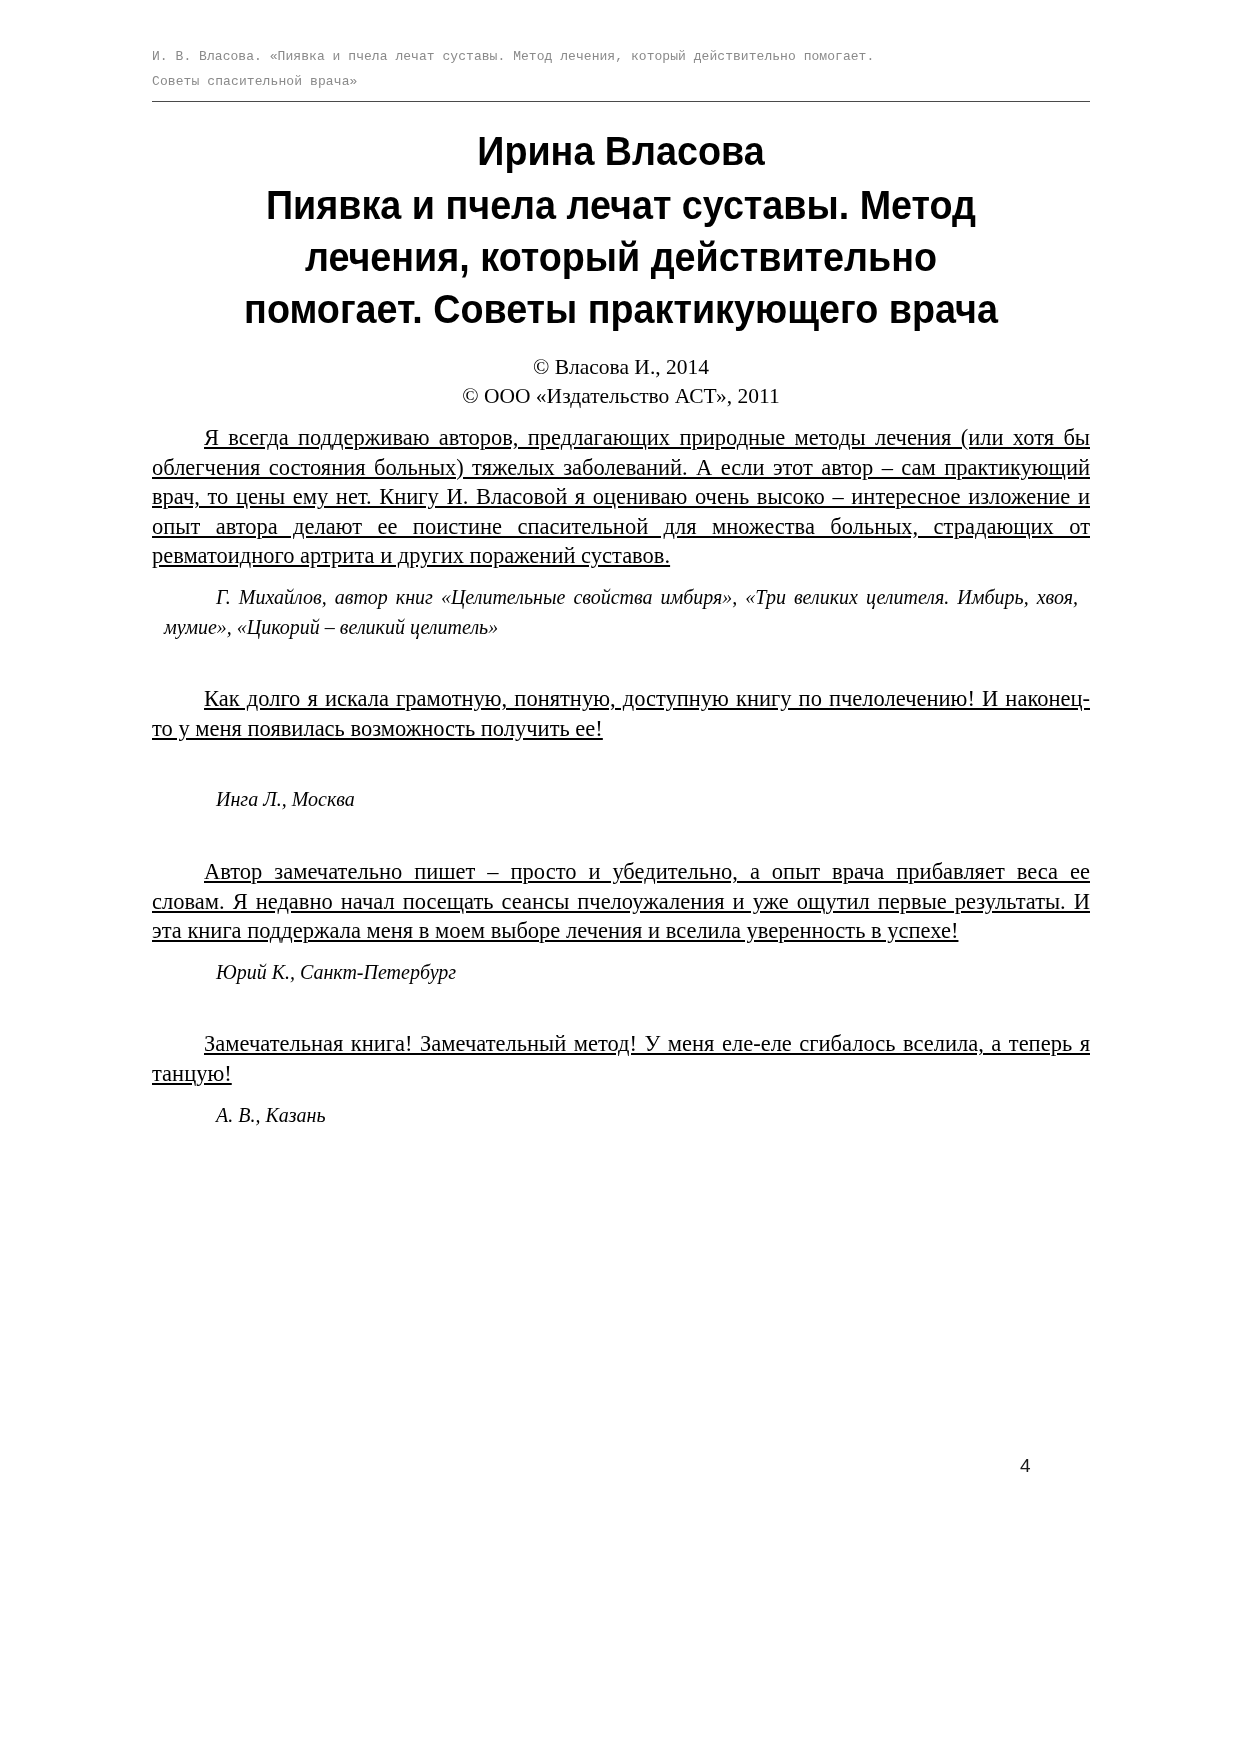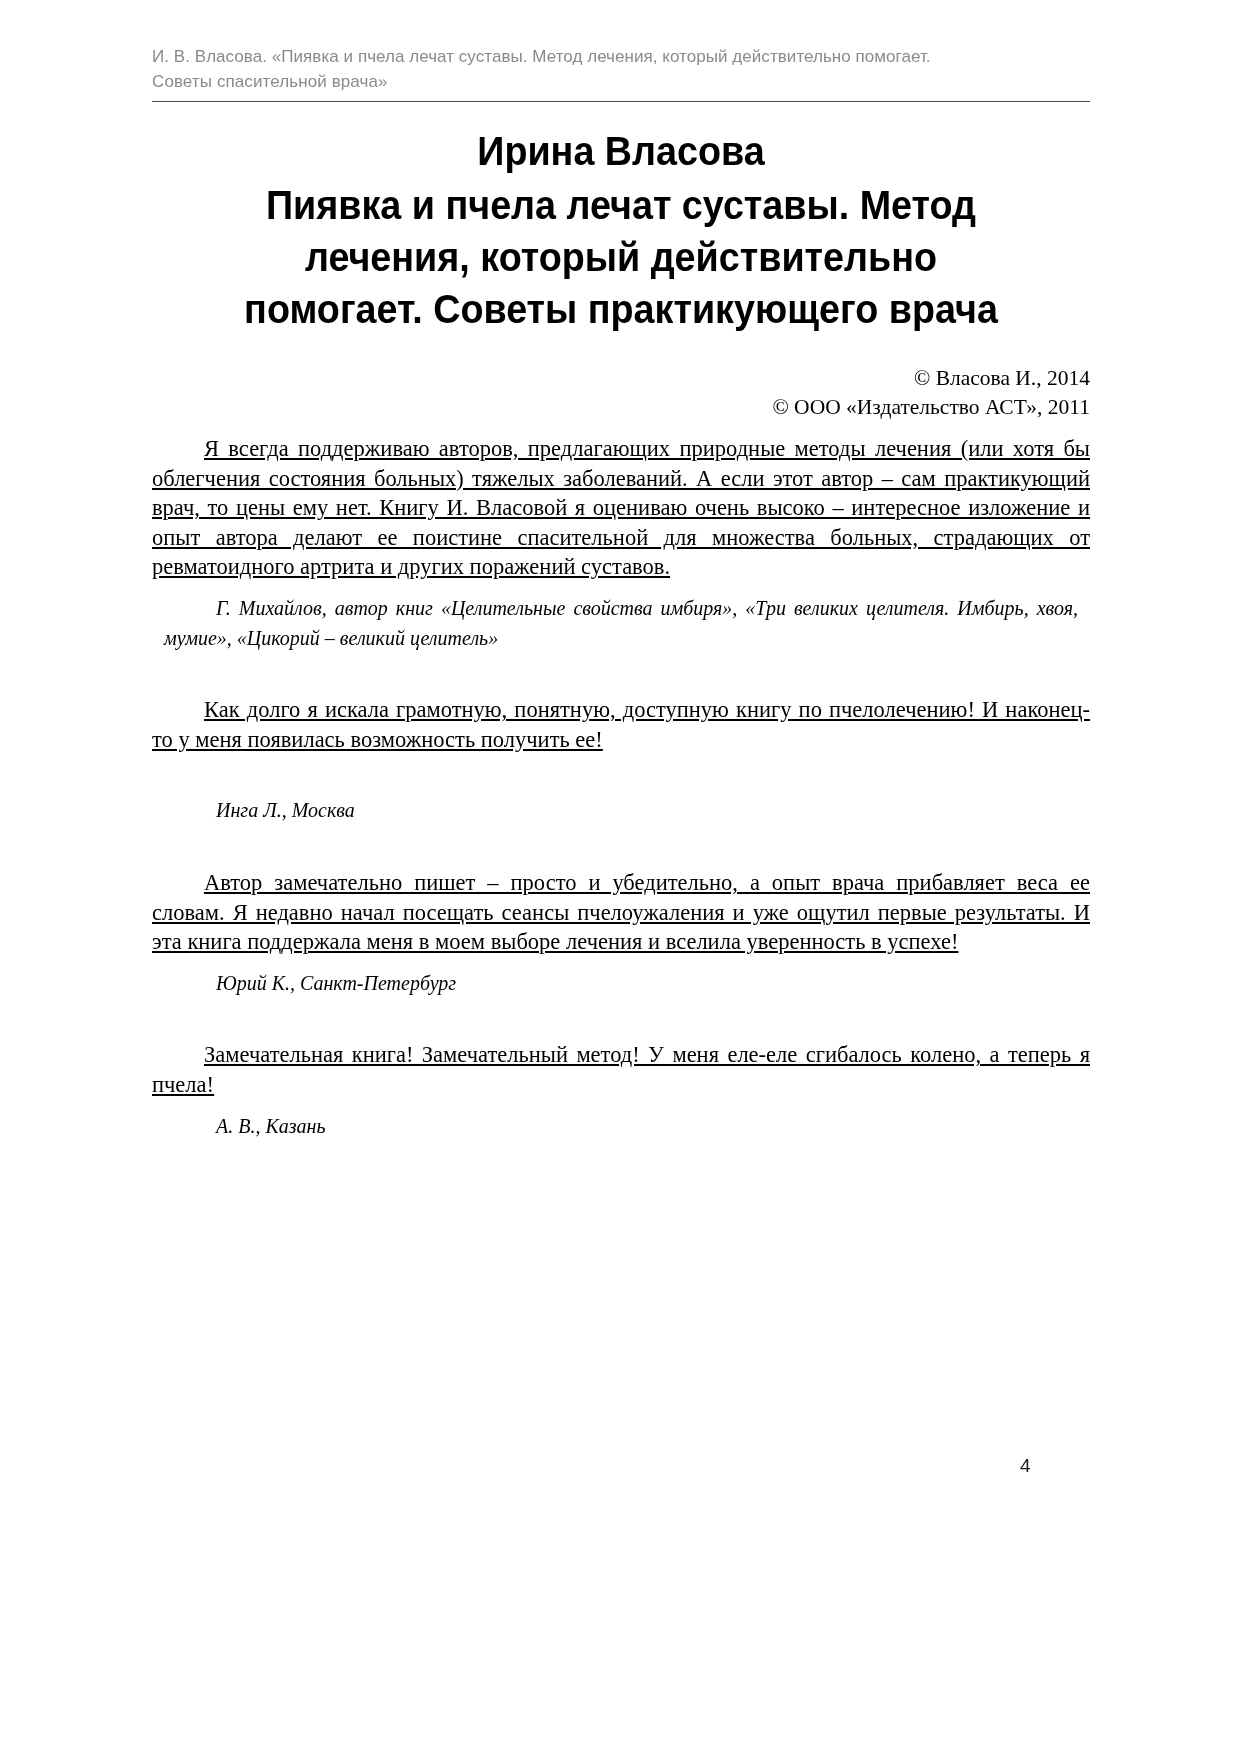--- a/index.html
+++ b/index.html
@@ -23,22 +23,22 @@
     height: 1754px;
     background: #ffffff;
   }
 
   
   .running-header {
     position: absolute;
     left: 152px;
     top: 44px;
     width: 938px;
-    font-family: Liberation Sans, sans-serif;
-    font-size: 17px;
+    font-family: Liberation Mono, monospace;
+    font-size: 13px;
     line-height: 25px;
     color: #8a8a8a;
     letter-spacing: 0.1px;
   }
   .running-header .hdr-line { display: block; white-space: nowrap; }
   .running-header .hdr-line.l1 { letter-spacing: 0.05px; }
 
   .header-rule {
     position: absolute;
     left: 152px;
@@ -74,22 +74,22 @@
   }
   .book-title {
     font-size: 41px;
     line-height: 52px;
     margin: 0;
     padding: 0 4px;
   }
 
   
   .copyright {
-    margin-top: 29px;
-    text-align: right;
+    margin-top: 18px;
+    text-align: center;
     font-size: 21.5px;
     line-height: 29px;
   }
   .copyright .cline { display: block; }
 
   
   p.body-par {
     margin: 0;
     font-size: 22.5px;
     line-height: 29.6px;
@@ -158,20 +158,20 @@
 
     <p class="attrib">Инга Л., Москва</p>
 
     <div class="gap-par"></div>
 
     <p class="body-par">Автор замечательно пишет – просто и убедительно, а опыт врача прибавляет веса ее словам. Я недавно начал посещать сеансы пчелоужаления и уже ощутил первые результаты. И эта книга поддержала меня в моем выборе лечения и вселила уверенность в успехе!</p>
     <p class="attrib">Юрий К., Санкт-Петербург</p>
 
     <div class="gap-par"></div>
 
-    <p class="body-par">Замечательная книга! Замечательный метод! У меня еле-еле сгибалось колено, а теперь я пчела!</p>
+    <p class="body-par">Замечательная книга! Замечательный метод! У меня еле-еле сгибалось вселила, а теперь я танцую!</p>
     <p class="attrib">А. В., Казань</p>
 
   </div>
 
   <div class="page-number">4</div>
 
 </div>
 
 </body></html>

